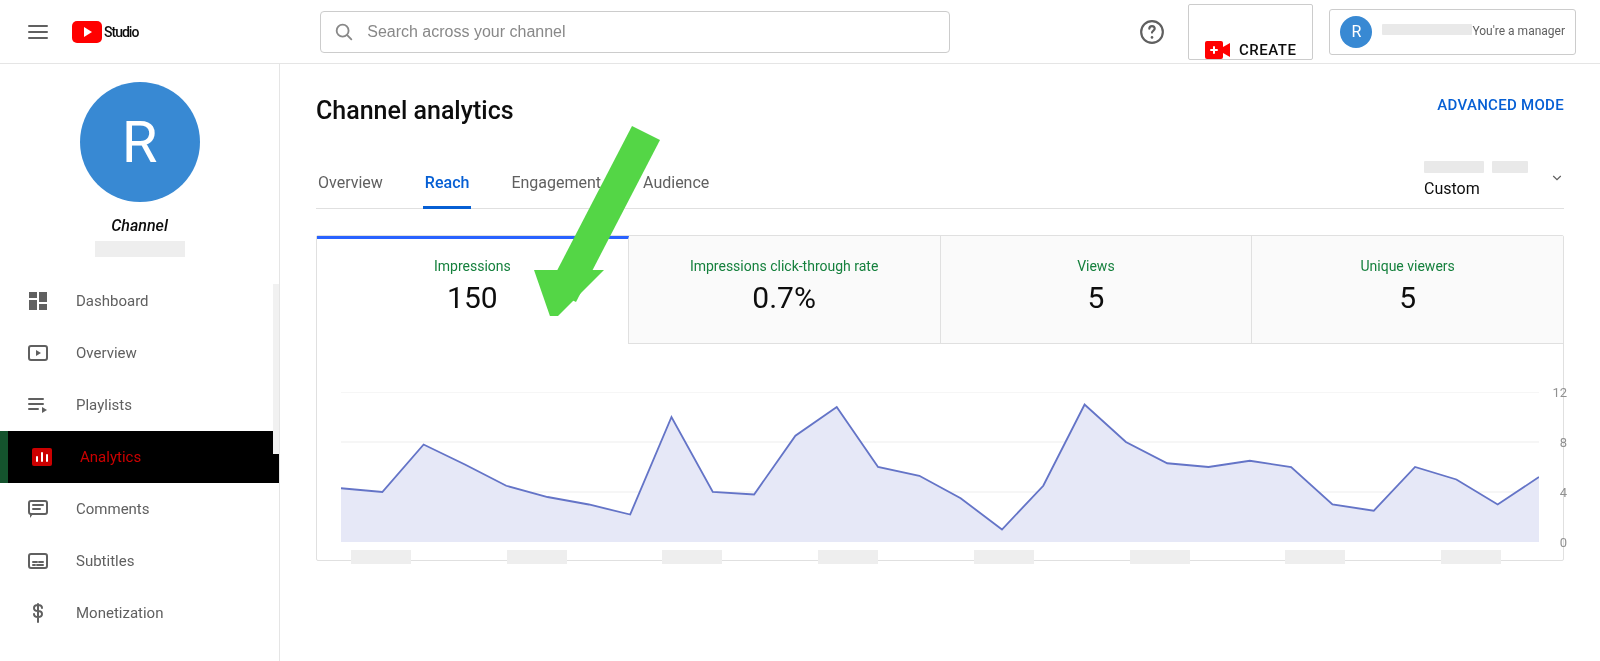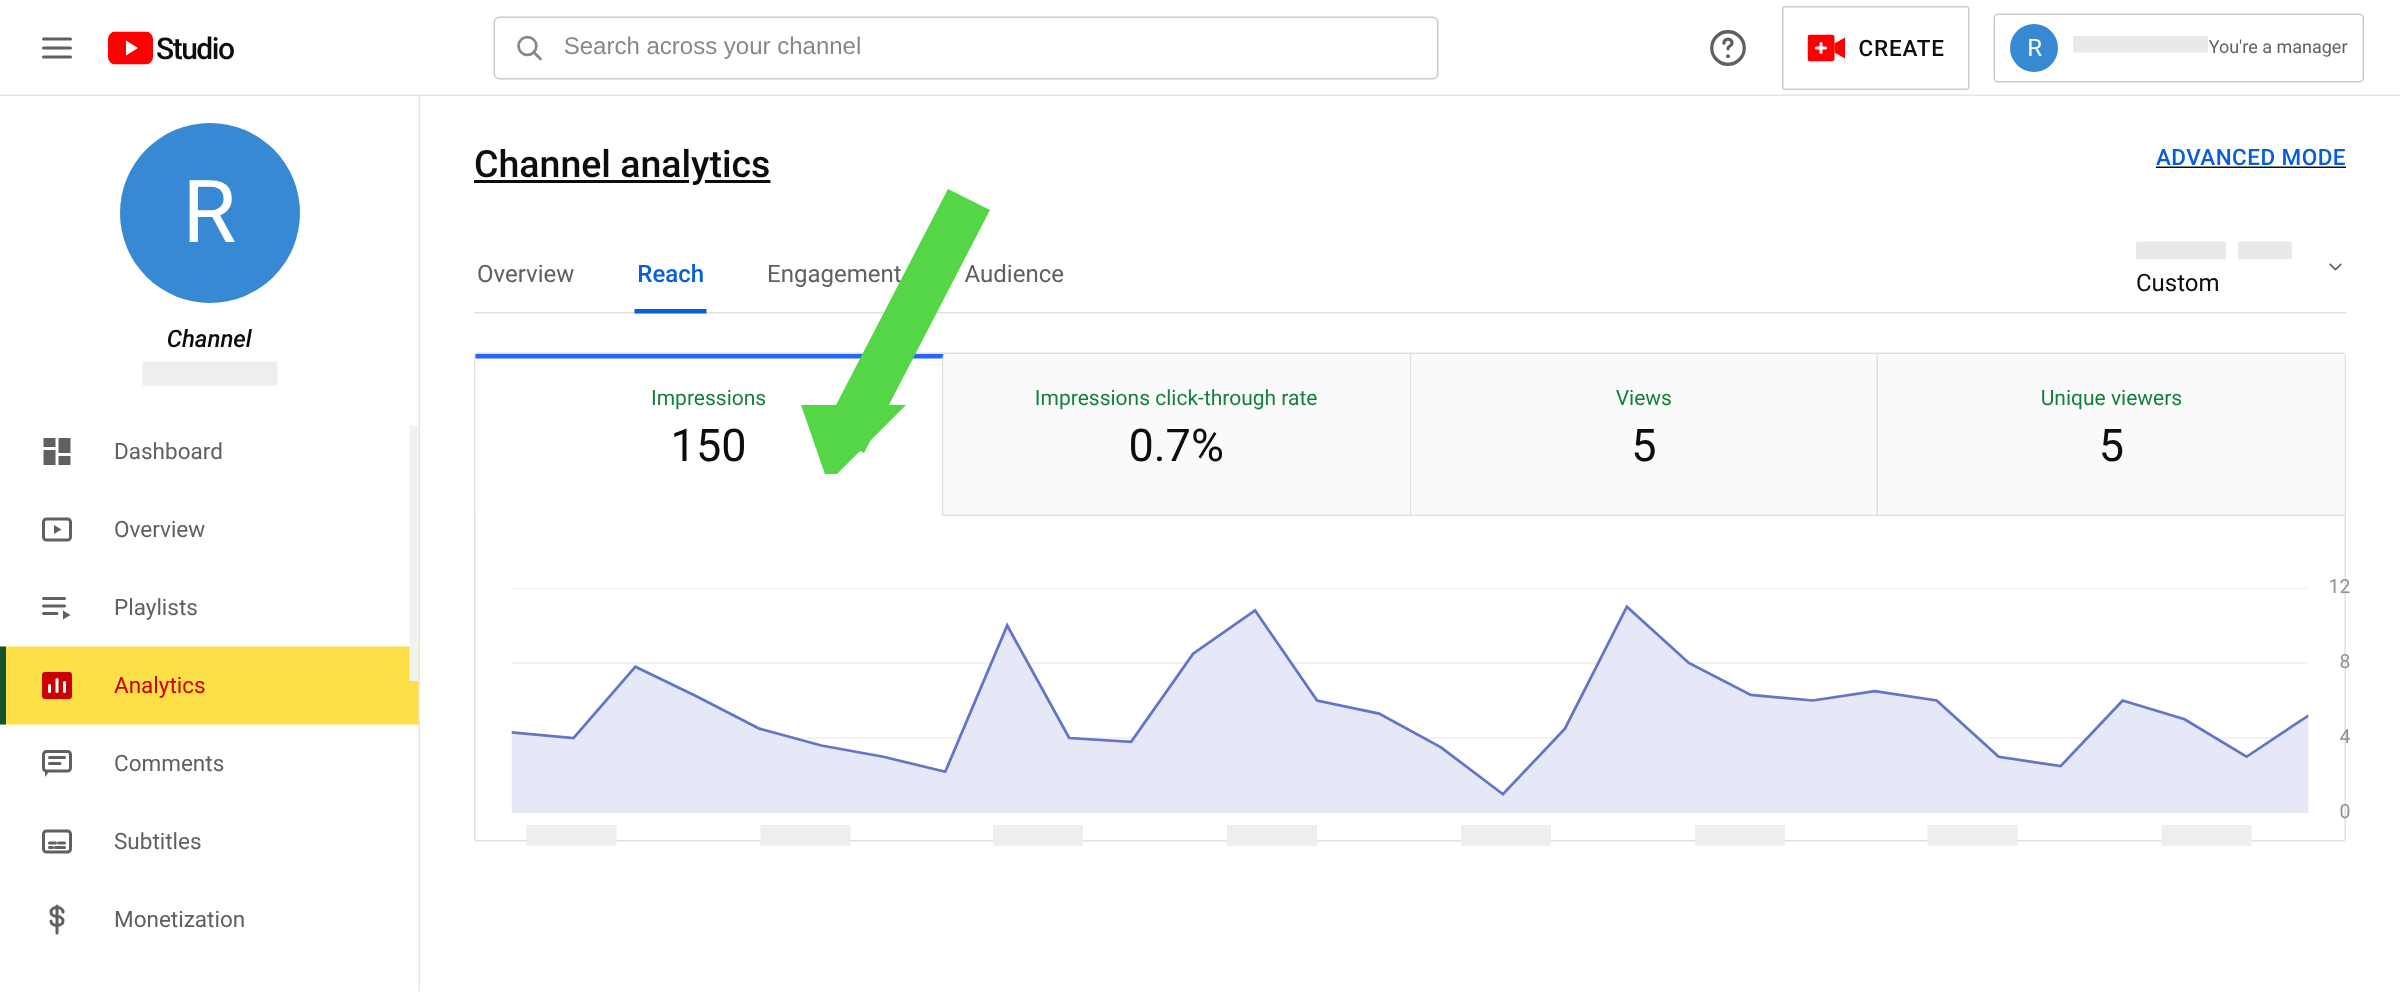--- a/index.html
+++ b/index.html
@@ -2,48 +2,48 @@
 <html><head>
 <meta charset="utf-8">
 <style>
   * { box-sizing: border-box; margin: 0; padding: 0; }
   body { font-family: Roboto, Arial, sans-serif; font-size: 14px; color: #0d0d0d; background: #fff; width: 1600px; height: 661px; overflow: hidden; position: relative;}
   
   
   .header { display:flex; align-items:center; height:64px; padding: 0 24px 0 18px; border-bottom:1px solid #e5e5e5; }
   .menu-btn { width:40px; height:40px; display:flex; align-items:center; justify-content:center; border-radius:50%; cursor:pointer;}
   .logo { display:flex; align-items:center; gap:2px; margin-left:14px;}
-  .logo-text { font-weight:500; font-size:20px; letter-spacing:-1px;text-align:center;}
+  .logo-text { font-weight:500; font-size:14px; letter-spacing:-1px;text-align:center;}
   .search-wrap { flex:1; display:flex; justify-content:center;}
   .search { width: 630px; height:42px; border:1px solid #ccc; border-radius:4px; display:flex; align-items:center; padding:0 12px; gap:12px;}
   .search input { border:none; outline:none; font-size:16px; flex:1; color:#606060;}
   .search input::placeholder { color:#888;}
   .hdr-right { display:flex; align-items:center; gap:16px;}
   .help-btn { width:40px; height:40px; display:flex; align-items:center; justify-content:center; cursor:pointer;}
-  .create-btn { height:56px; border:1px solid #ccc; border-radius:2px; padding:0 16px; display:flex; align-items:center; gap:8px; font-weight:500; font-size:15px; letter-spacing:0.5px; cursor:pointer;}
+  .create-btn { height:56px; border:1px solid #ccc; border-radius:2px; padding:0 16px; display:flex; align-items:flex-end; gap:8px; font-weight:500; font-size:15px; letter-spacing:0.5px; cursor:pointer;}
   .acct { border:1px solid #ccc; border-radius:3px; padding:6px 10px; display:flex; align-items:center; gap:10px; cursor:pointer;}
   .avatar-sm { width:32px; height:32px; border-radius:50%; background:#3889d3; color:#fff; display:flex; align-items:center; justify-content:center; font-size:16px;}
   .acct-text { display:flex; align-items:flex-start;}
   .ph-line { background:#e9e9e9; border-radius:1px; }
 
   
   .app { display:flex; height: calc(661px - 64px);}
   .sidebar { width: 280px; border-right:1px solid #e5e5e5; display:flex; flex-direction:column; align-items:stretch; padding-top:18px; position: relative;}
   .avatar-lg { width:120px; height:120px; border-radius:50%; background:#3889d3; color:#fff; display:flex; align-items:center;justify-content:center; font-size:58px; font-weight:400; align-self:center;}
   .ch-label { text-align:center; font-size:16px; font-weight:500; margin-top:14px;font-style:italic;}
   .ch-ph { width:90px; height:16px; background:#eee; align-self:center; margin-top:6px; margin-bottom:18px;}
   .scroll-ind { position:absolute; right:0; top:220px; width:6px; height:170px; background:#f1f1f1;}
   .nav-item { display:flex; align-items:center; gap:26px; height:52px; padding:0 26px; cursor:pointer; color:#606060;}
   .nav-item .nlabel { font-size:15px;}
-  .nav-item.active { color:#cc0000; border-left:4px solid #14532d; background:#fde047; padding-left:22px;}
+  .nav-item.active { color:#cc0000; border-left:8px solid #14532d; background:#000000; padding-left:22px;}
   .nav-icon { width:24px; height:24px; display:flex; align-items:center;justify-content:center;}
 
   
   .main { flex:1; padding: 32px 36px 10px 36px; overflow:auto;}
-  .main-head { display:flex; justify-content:space-between; align-items:flex-start;text-decoration:underline;}
+  .main-head { display:flex; justify-content:space-between; align-items:flex-start;}
   .title { font-size:25px; font-weight:500;}
   .adv { color:#065fd4; font-weight:500; font-size:15px; letter-spacing:0.3px; cursor:pointer;}
   .tabrow { display:flex; align-items:flex-end; justify-content:space-between; margin-top:36px; border-bottom:1px solid #e0e0e0;}
   .tabs { display:flex; gap:38px;}
   .tab { padding: 0 2px 14px 2px; font-size:16px; color:#606060; cursor:pointer; border-bottom: 3px solid transparent; margin-bottom:-1px;}
   .tab.active { color:#065fd4; border-bottom-color:#065fd4; font-weight:500;}
   .range { display:flex; align-items:center; gap:22px; padding-bottom:10px;}
   .range .ph-line { width: 100px; height:14px;}
   .range-lbl { font-size:16px;}
   .range-caret { color:#606060;}

